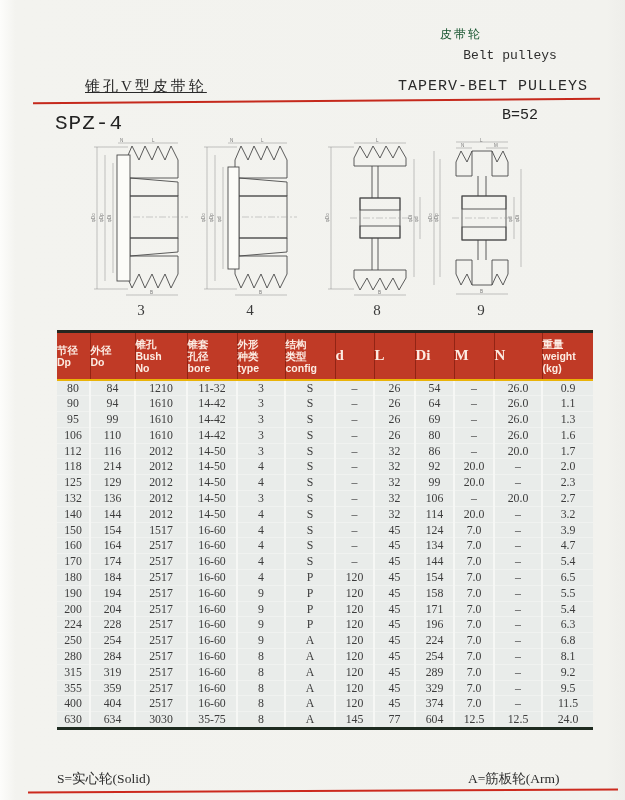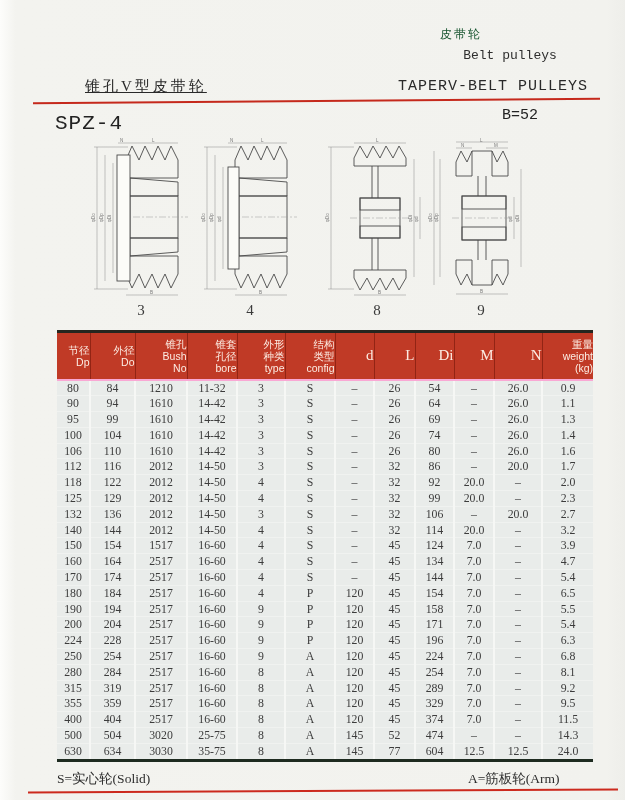--- a/index.html
+++ b/index.html
@@ -32,24 +32,24 @@
   .dim { stroke:#8a8a8a; stroke-width:0.5; }
   .dimtxt { font-size:4.5px; fill:#777; font-family:"Liberation Sans", sans-serif; }
   .cline { stroke:#9a9a9a; stroke-width:0.5; stroke-dasharray:7 2 2 2; }
 
   
   .pulley-table { position:absolute; top:330px; left:57px; width:536px;
     border-collapse:collapse; table-layout:fixed;
     border-top:3px solid #26261f; border-bottom:3px solid #1e2b20;
     font-family:"Liberation Serif", serif; }
   .pulley-table thead th {
-    background:#c03a26; color:#fcece3; font-weight:normal;
+    background:#c03a26; color:#fcece3; font-weight:bold;
     font-size:10.5px; line-height:1.15; white-space:pre-line;
-    height:48px; vertical-align:middle; text-align:right;
-    border-left:1px solid rgba(90,10,0,.45); border-bottom:2px solid #f9a8d4;
+    height:48px; vertical-align:middle; text-align:left;
+    border-left:1px solid rgba(90,10,0,.45); border-bottom:2px solid #eab308;
     font-family:"Liberation Sans", sans-serif;
   }
   .pulley-table thead th.big { font-size:15px; font-family:"Liberation Serif", serif; }
   .pulley-table thead th:first-child { border-left:none; }
   .pulley-table td {
     background:#e9ecea; color:#3c3c3c; font-size:11.8px;
     height:14.8px; line-height:14.8px; text-align:center; padding:0;
     border-left:2px solid #f6f7f5; border-top:1px solid #f0f2f0;
   }
   .pulley-table td:first-child { border-left:none; }
@@ -298,34 +298,20 @@
         <td>3</td>
         <td>S</td>
         <td>–</td>
         <td>26</td>
         <td>69</td>
         <td>–</td>
         <td>26.0</td>
         <td>1.3</td>
       </tr>
       <tr>
-        <td>100</td>
-        <td>104</td>
-        <td>1610</td>
-        <td>14-42</td>
-        <td>3</td>
-        <td>S</td>
-        <td>–</td>
-        <td>26</td>
-        <td>74</td>
-        <td>–</td>
-        <td>26.0</td>
-        <td>1.4</td>
-      </tr>
-      <tr>
         <td>106</td>
         <td>110</td>
         <td>1610</td>
         <td>14-42</td>
         <td>3</td>
         <td>S</td>
         <td>–</td>
         <td>26</td>
         <td>80</td>
         <td>–</td>
@@ -341,21 +327,21 @@
         <td>S</td>
         <td>–</td>
         <td>32</td>
         <td>86</td>
         <td>–</td>
         <td>20.0</td>
         <td>1.7</td>
       </tr>
       <tr>
         <td>118</td>
-        <td>122</td>
+        <td>214</td>
         <td>2012</td>
         <td>14-50</td>
         <td>4</td>
         <td>S</td>
         <td>–</td>
         <td>32</td>
         <td>92</td>
         <td>20.0</td>
         <td>–</td>
         <td>2.0</td>
@@ -562,34 +548,20 @@
         <td>2517</td>
         <td>16-60</td>
         <td>8</td>
         <td>A</td>
         <td>120</td>
         <td>45</td>
         <td>374</td>
         <td>7.0</td>
         <td>–</td>
         <td>11.5</td>
-      </tr>
-      <tr>
-        <td>500</td>
-        <td>504</td>
-        <td>3020</td>
-        <td>25-75</td>
-        <td>8</td>
-        <td>A</td>
-        <td>145</td>
-        <td>52</td>
-        <td>474</td>
-        <td>–</td>
-        <td>–</td>
-        <td>14.3</td>
       </tr>
       <tr>
         <td>630</td>
         <td>634</td>
         <td>3030</td>
         <td>35-75</td>
         <td>8</td>
         <td>A</td>
         <td>145</td>
         <td>77</td>

